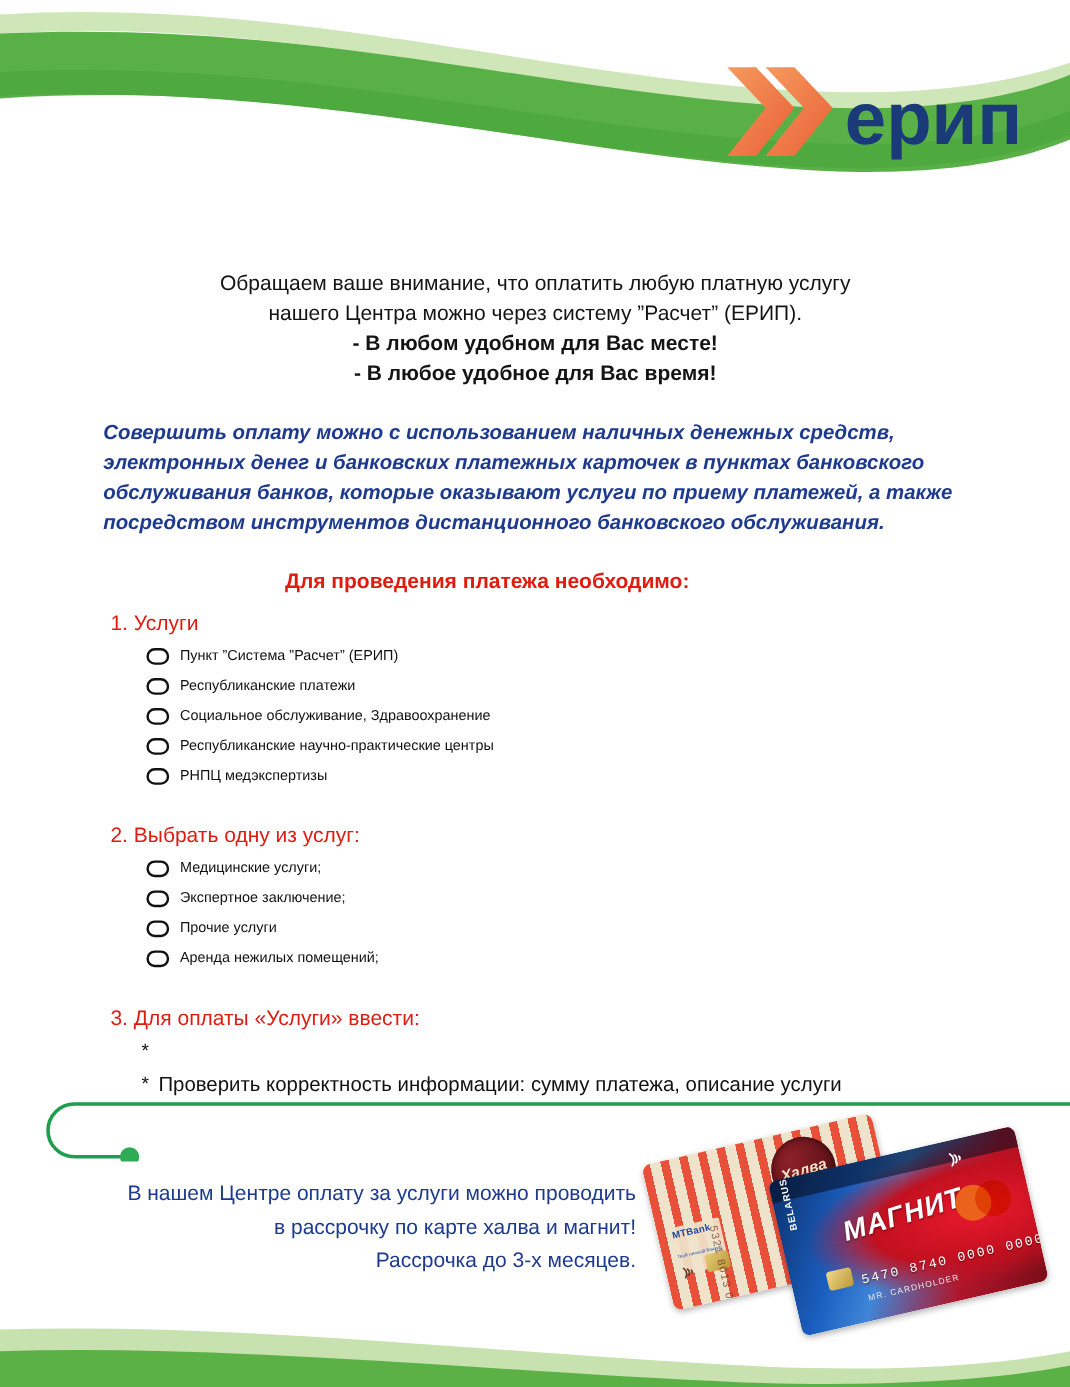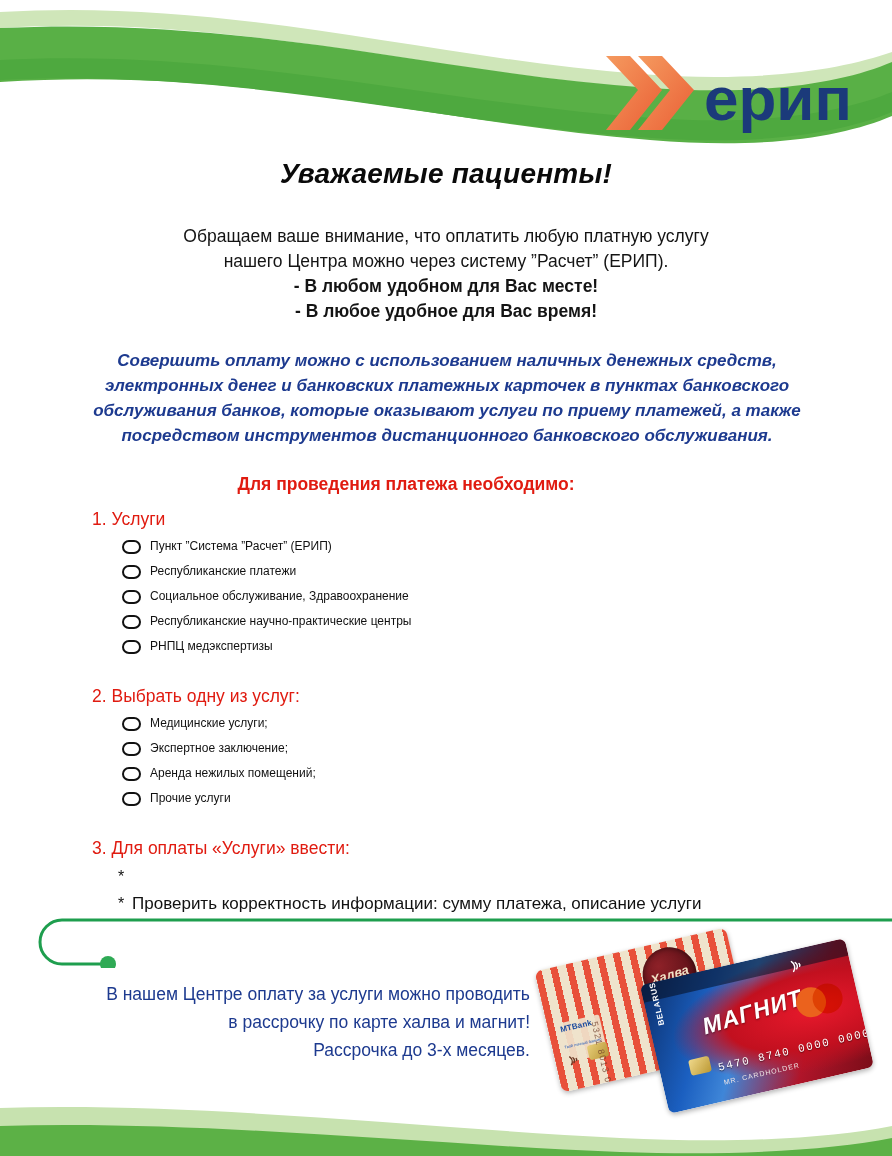--- a/index.html
+++ b/index.html
@@ -25,21 +25,21 @@
     color:#0a0a0a;letter-spacing:.2px;
   }
   .intro{
     position:absolute;left:106px;top:224px;width:680px;
     text-align:center;font-size:17.5px;color:#141414;line-height:25px;
   }
   .intro .em{font-weight:bold;display:block;}
 
   .blue-para{
     position:absolute;left:86px;top:348px;width:722px;
-    text-align:center;font-style:italic;font-weight:bold;
+    font-style:italic;font-weight:bold;
     font-size:17px;line-height:25px;color:#1d3a8f;
   }
 
   .red-heading{
     position:absolute;left:0;top:474px;width:812px;
     text-align:center;font-size:17.5px;font-weight:bold;color:#e01b10;
   }
 
   
   .steps{position:absolute;left:92px;top:506px;width:760px;}
@@ -154,21 +154,20 @@
           <stop offset="0%" stop-color="#f59a5f"></stop>
           <stop offset="100%" stop-color="#ea5f35"></stop>
         </linearGradient>
       </defs>
       <path d="M2,8 L26,8 L58,42 L26,82 L2,82 L34,42 Z" fill="url(#chevGrad)"></path>
       <path d="M34,8 L58,8 L90,42 L58,82 L34,82 L66,42 Z" fill="url(#chevGrad)"></path>
       <text x="100" y="72" font-family="Liberation Sans, sans-serif" font-size="62" font-weight="bold" fill="#1b3a7a">ерип</text>
     </svg>
   </div>
 
-  <div class="doc-title">Уважаемые пациенты!</div>
 
   <div class="intro">
     <span>Обращаем ваше внимание, что оплатить любую платную услугу</span><br>
     <span>нашего Центра можно через систему ”Расчет” (ЕРИП).</span>
     <span class="em">- В любом удобном для Вас месте!</span>
     <span class="em">- В любое удобное для Вас время!</span>
   </div>
 
   <div class="blue-para">Совершить оплату можно с использованием наличных денежных средств, электронных денег и банковских платежных карточек в пунктах банковского обслуживания банков, которые оказывают услуги по приему платежей, а также посредством инструментов дистанционного банковского обслуживания.</div>
 
@@ -216,25 +215,25 @@
         <li class="opt">
           <span class="cbox"></span>
           <span class="opt-label">Медицинские услуги;</span>
         </li>
         <li class="opt">
           <span class="cbox"></span>
           <span class="opt-label">Экспертное заключение;</span>
         </li>
         <li class="opt">
           <span class="cbox"></span>
+          <span class="opt-label">Прочие услуги</span>
+        </li>
+        <li class="opt">
+          <span class="cbox"></span>
           <span class="opt-label">Аренда нежилых помещений;</span>
-        </li>
-        <li class="opt">
-          <span class="cbox"></span>
-          <span class="opt-label">Прочие услуги</span>
         </li>
       </ul>
     </div>
 
     <div class="gap-2"></div>
 
     <div class="step">
       <div class="step-title">
         <span>3.</span>
         <span>Для оплаты «Услуги» ввести:</span>

